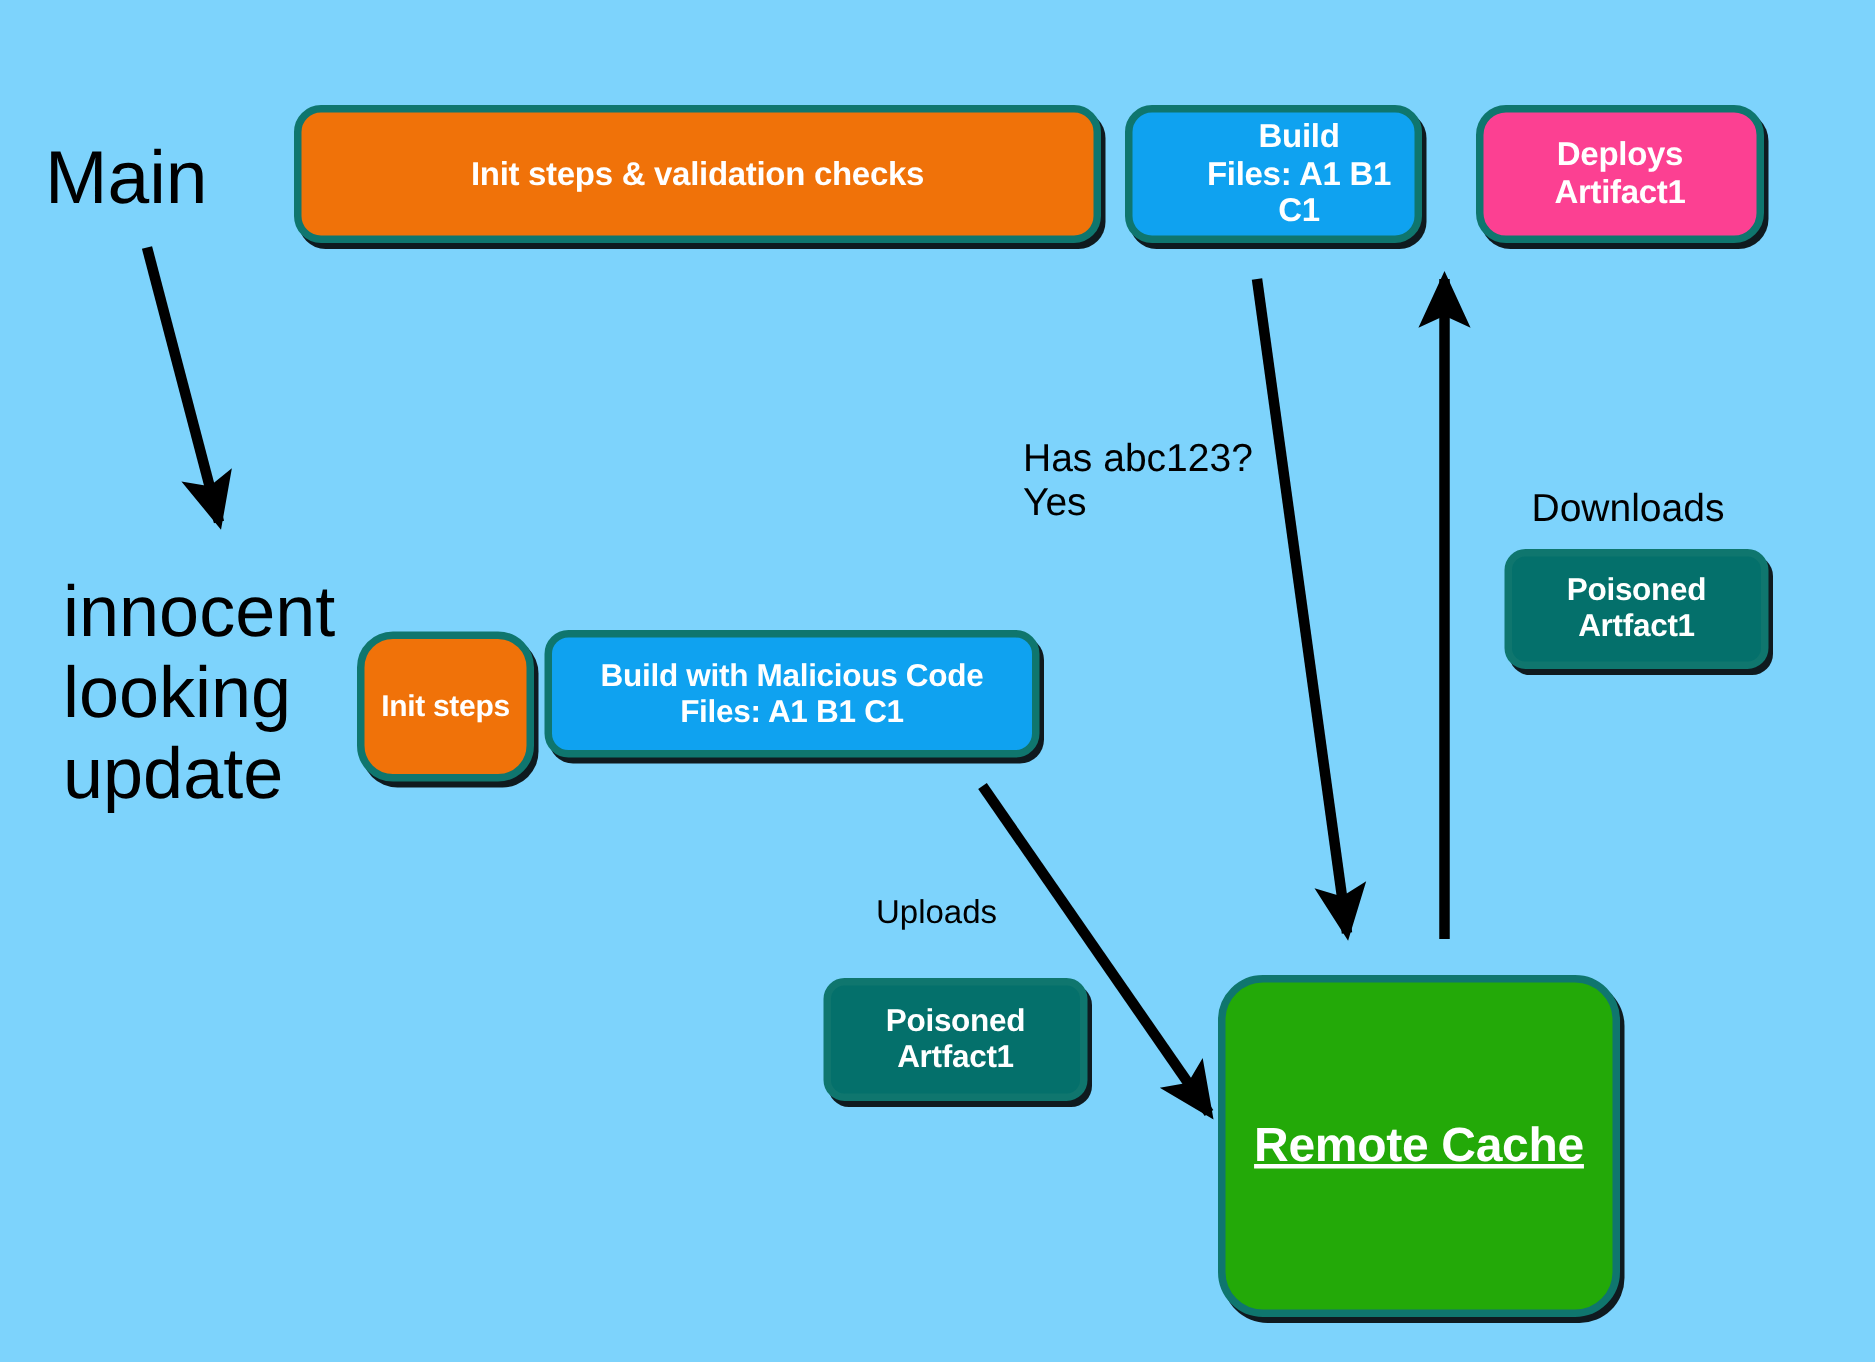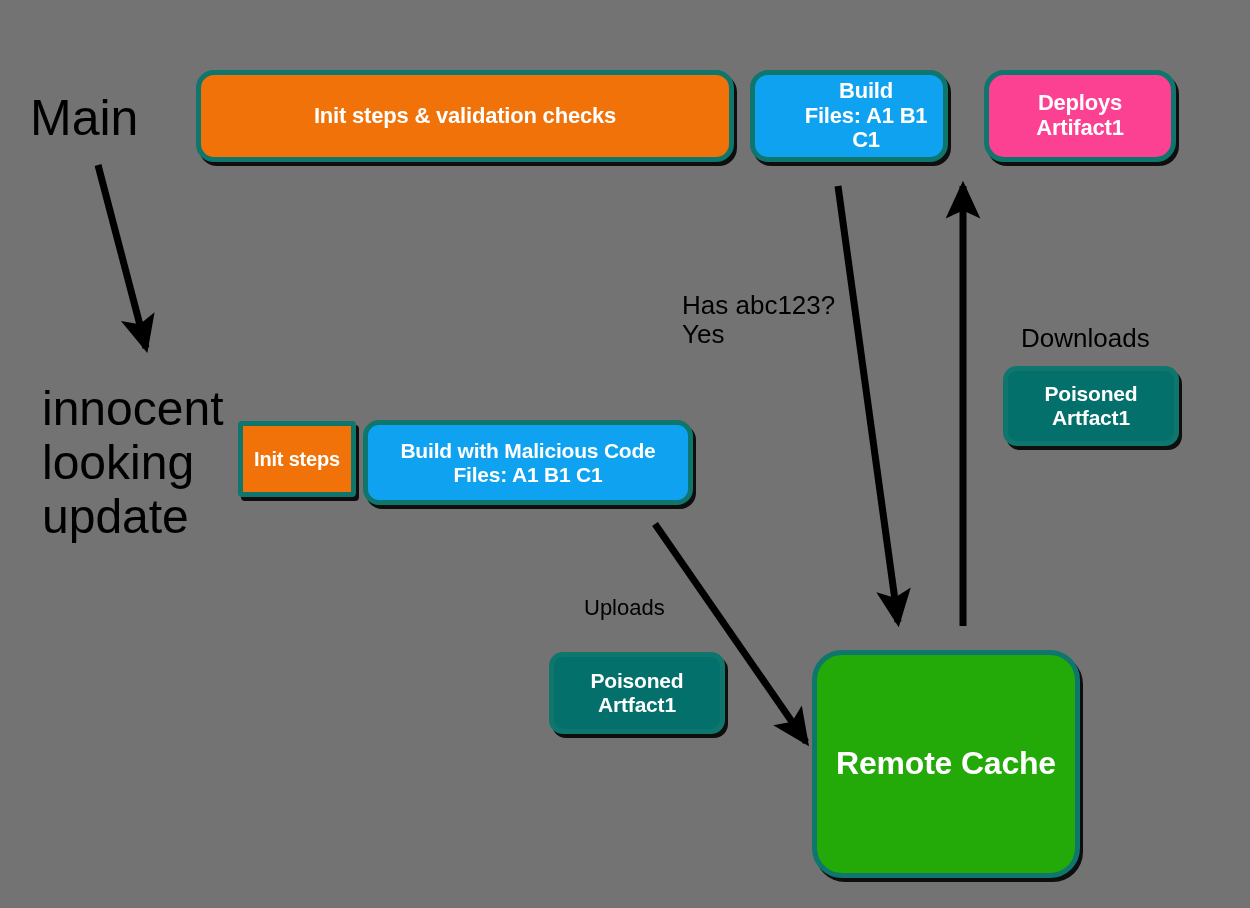--- a/index.html
+++ b/index.html
@@ -8,21 +8,21 @@
     background: #ffffff;
   }
   body {
     font-family: "Liberation Sans", sans-serif;
     -webkit-font-smoothing: antialiased;
   }
   #canvas {
     position: relative;
     width: 1250px;
     height: 908px;
-    background: #737373;
+    background: #7dd3fc;
     overflow: hidden;
   }
   .node {
     position: absolute;
     box-sizing: border-box;
     display: flex;
     align-items: center;
     justify-content: center;
     text-align: center;
     color: #ffffff;
@@ -66,24 +66,24 @@
   }
   #node-deploys {
     left: 984px; top: 70px; width: 192px; height: 92px;
     background: #FC4092;
     font-size: 22px;
     border-radius: 20px;
   }
 
   
   #node-init-steps {
-    left: 238px; top: 421px; width: 118px; height: 76px;
+    left: 238px; top: 421px; width: 118px; height: 100px;
     background: #F07209;
     font-size: 20px;
-    border-radius: 4px;
+    border-radius: 24px;
   }
   #node-build-malicious {
     left: 363px; top: 420px; width: 330px; height: 85px;
     background: #0FA2F0;
     font-size: 21px;
     border-radius: 16px;
   }
 
   
   #node-artifact-download {
@@ -99,20 +99,21 @@
     border-radius: 14px;
   }
 
   
   #node-remote-cache {
     left: 812px; top: 650px; width: 268px; height: 228px;
     background: #23A908;
     font-size: 32px;
     border-radius: 30px;
     font-weight: bold;
+    text-decoration: underline;
   }
 
   
   #label-main {
     left: 30px; top: 90px;
     font-size: 50px;
   }
   #label-branch {
     left: 42px; top: 382px;
     font-size: 48px;

